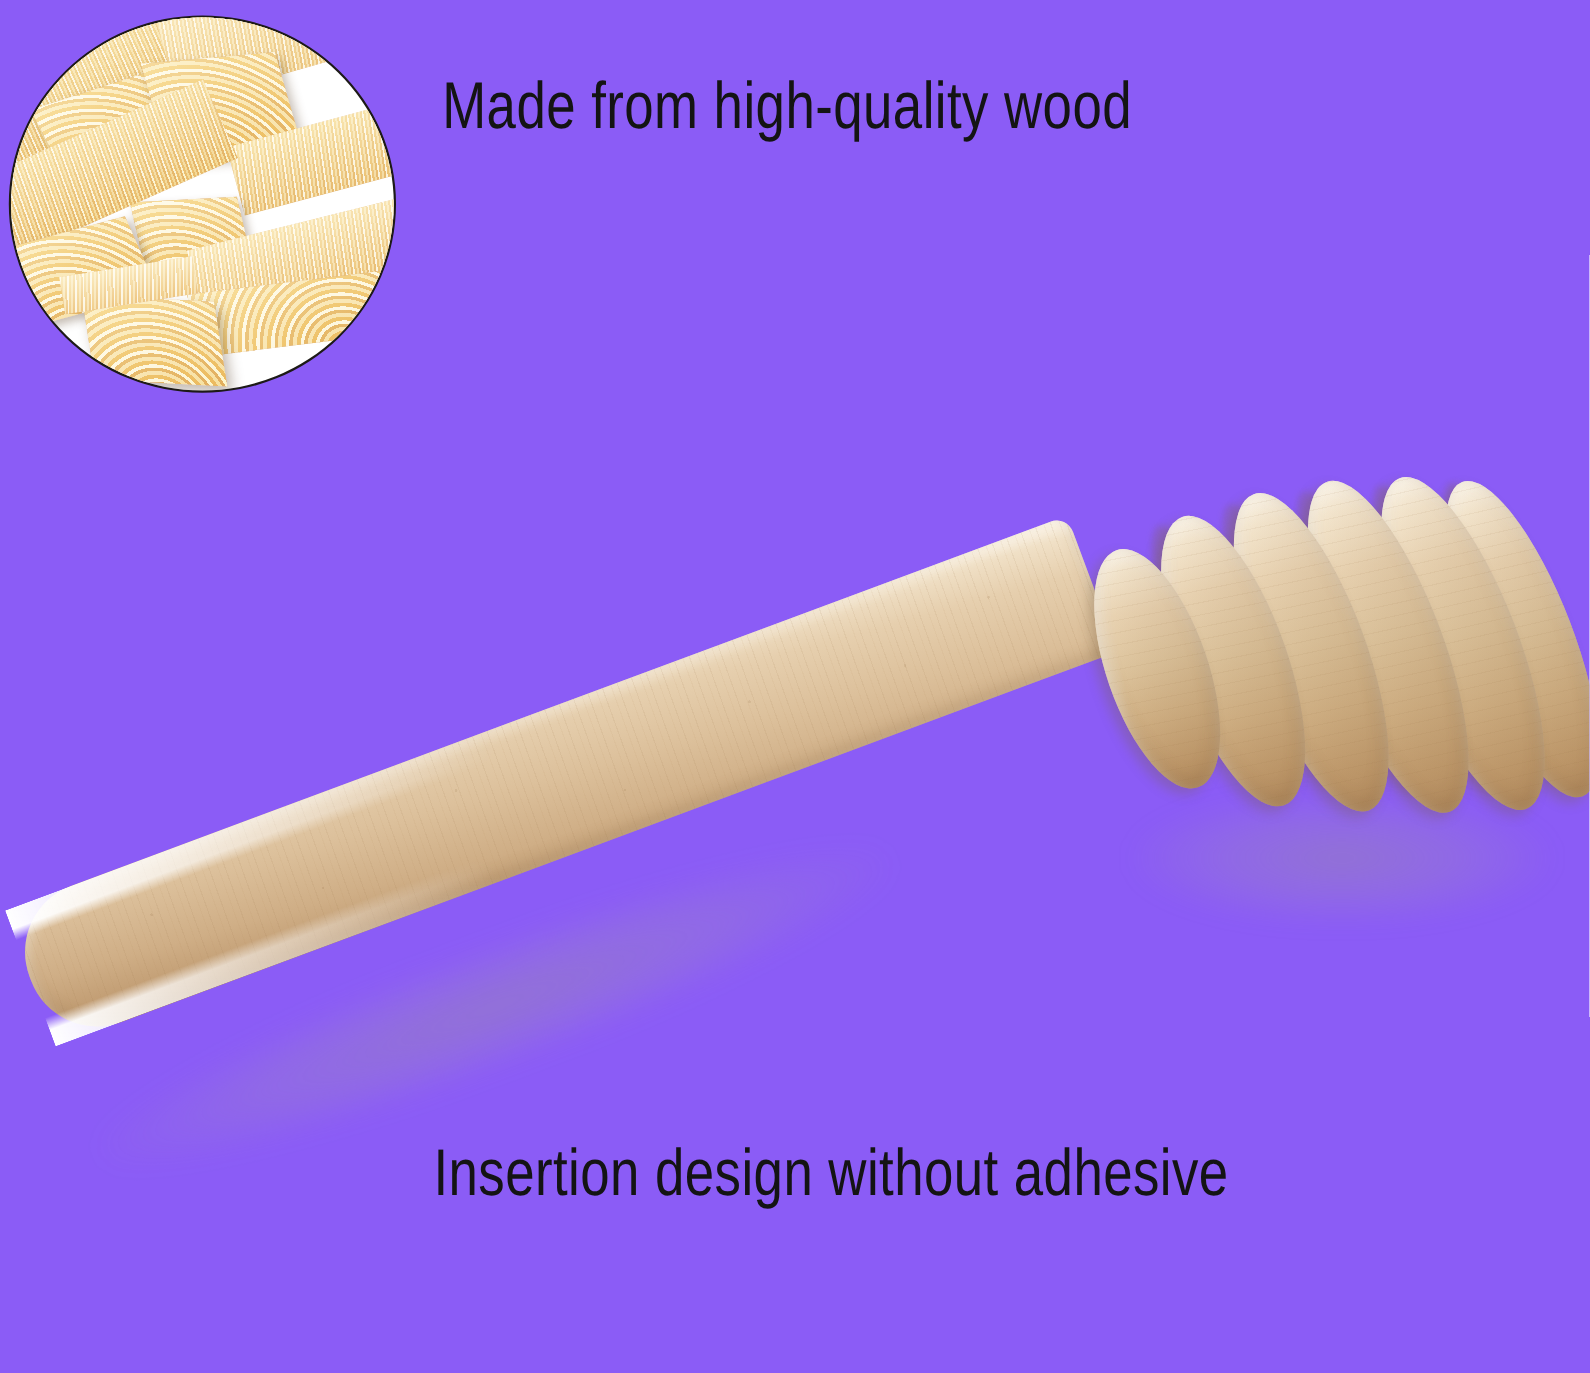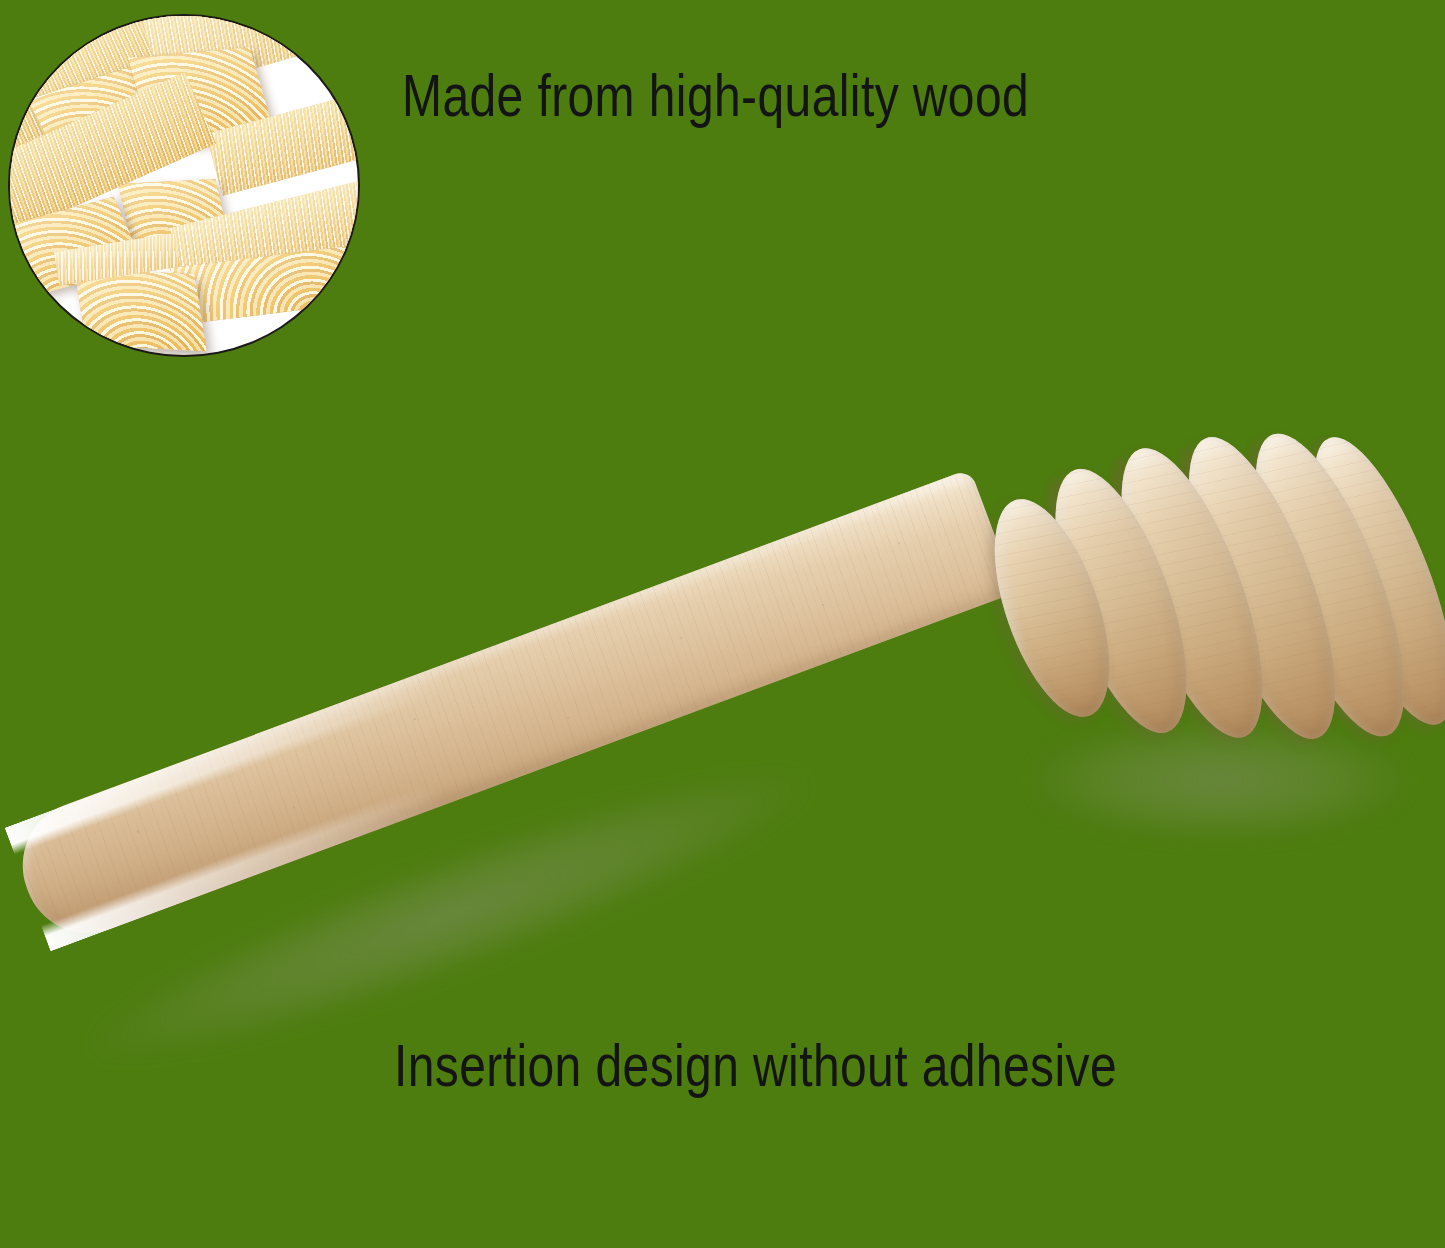--- a/index.html
+++ b/index.html
@@ -5,21 +5,21 @@
 <style>
   html, body {
     margin: 0;
     padding: 0;
     background: #ffffff;
   }
   #stage {
     position: relative;
     width: 1445px;
     height: 1248px;
-    background: #4d7c0f;
+    background: #8b5cf6;
     overflow: hidden;
     font-family: "Liberation Sans", sans-serif;
   }
 
   
   .caption {
     position: absolute;
     color: #141414;
     font-family: "Liberation Sans", sans-serif;
     font-weight: 400;

